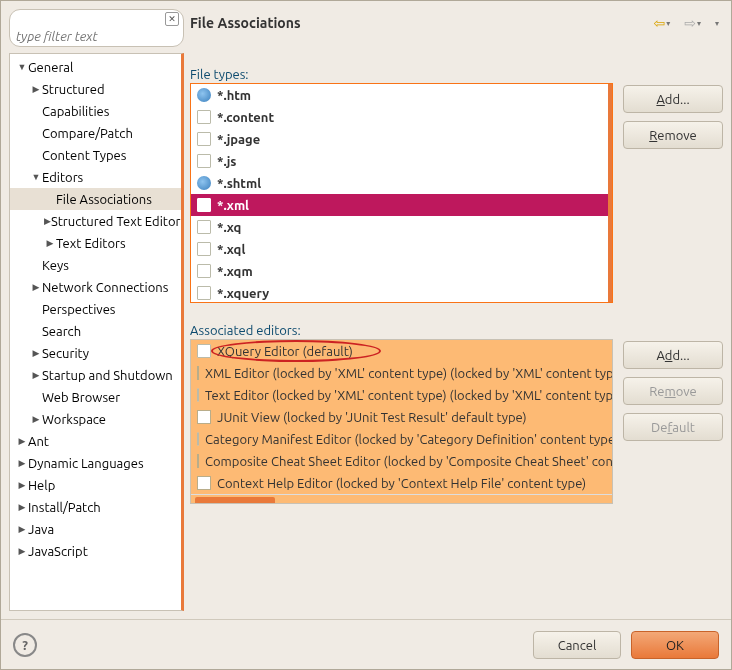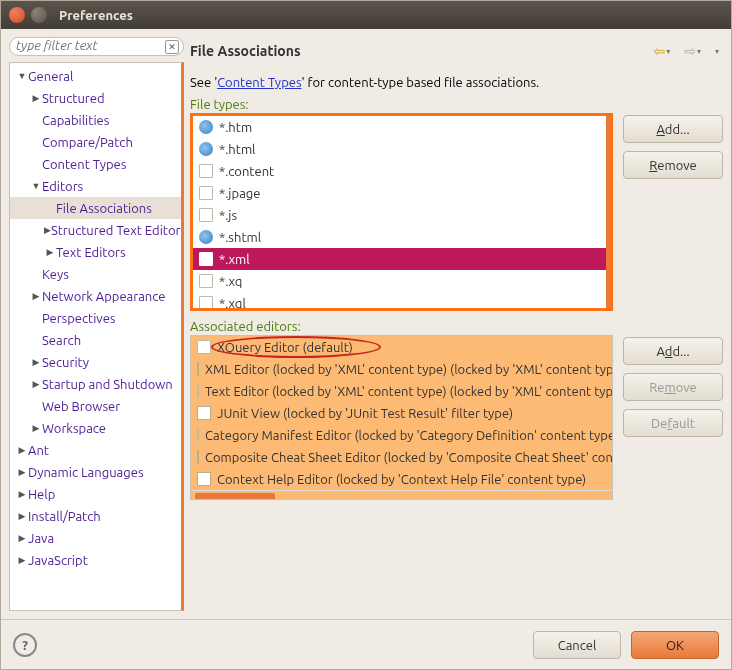--- a/index.html
+++ b/index.html
@@ -10,45 +10,45 @@
 .titlebar { height: 28px; background: linear-gradient(#5b544c, #423d36); display: flex; align-items: center; padding: 0 8px; gap: 8px; }
 .titlebar .btns { display: flex; gap: 6px; }
 .titlebar .wbtn { width: 16px; height: 16px; border-radius: 8px; display: flex; align-items: center; justify-content: center; }
 .titlebar .close { background: radial-gradient(circle at 30% 30%, #f08060, #d84b20); }
 .titlebar .min { background: radial-gradient(circle at 30% 30%, #8a8377, #5b544c); }
 .titlebar .title { color: #eae5da; font-weight: bold; margin-left: 4px; }
 
 .body { flex: 1; display: flex; padding: 8px; gap: 6px; min-height: 0; }
 .left { width: 175px; display: flex; flex-direction: column; }
 .filter { position: relative; margin-bottom: 6px; }
-.filter input { width: 100%; border: 1px solid #c8c1b4; background: #fff; padding: 0 22px 3px 6px; border-radius: 11px; color: #888; font-style: italic; }
+.filter input { width: 100%; border: 1px solid #c8c1b4; background: #fff; padding: 19px 22px 3px 6px; border-radius: 11px; color: #888; font-style: italic; }
 .filter .clr { position: absolute; right: 5px; top: 3px; border: 1px solid #999; border-radius: 2px; width: 14px; height: 14px; font-size: 9px; display: flex; align-items: center; justify-content: center; color: #555; }
 
 .tree { flex: 1; background: #fff; border: 1px solid #c8c1b4; border-right: 3px solid #e9793a; overflow: auto; padding-top: 2px; }
 .tree-item { display: flex; align-items: center; height: 22px; padding-right: 4px; cursor: default; white-space: nowrap; }
 .tree-item.sel { background: #e8e0d4; }
 .tree .tw { width: 12px; text-align: center; font-size: 9px; color: #555; }
-.tree .lbl { color: #4c1d95; }
+.tree .lbl { color: #000000; }
 .d1 { padding-left: 6px; } .d2 { padding-left: 20px; } .d3 { padding-left: 34px; }
 
 .right { flex: 1; display: flex; flex-direction: column; min-width: 0; }
 .hdr { display: flex; align-items: center; justify-content: space-between; height: 28px; }
 .hdr h2 { font-size: 14px; font-weight: bold; color: #333; }
 .navicons { display: flex; gap: 14px; align-items: center; padding-right: 4px; }
 .arrow-combo { display: flex; align-items: center; gap: 1px; }
 .arw { font-size: 14px; }
 .arw.y { color: #d9a300; } .arw.g { color: #aaa; }
 .dd { font-size: 8px; color: #777; }
 
 .content { flex: 1; background: #f0ebe4; padding-top: 10px; }
 .content a { color: #2233cc; text-decoration: underline; }
-.section-lbl { margin-top: 8px; margin-bottom: 2px; color: #4d7c0f; }
+.section-lbl { margin-top: 20px; margin-bottom: 2px; color: #0c4a6e; }
 
 .listrow { display: flex; gap: 10px; }
-.listbox { flex: 1; background: #fff; border: 3px solid #f97316; height: 198px; overflow: auto; position: relative; }
+.listbox { flex: 1; background: #fff; border: 1px solid #f97316; height: 220px; overflow: auto; position: relative; font-weight: bold; }
 .listbox .inner { border-right: 4px solid #e9793a; min-height: 100%; }
 .listbox .item { display: flex; align-items: center; height: 22px; padding: 0 6px; gap: 6px; color: #333; }
 .listbox .item.sel { background: #be185d; color: #fff; }
 .ico { width: 14px; height: 14px; display: inline-flex; align-items: center; justify-content: center; font-size: 11px; }
 .ico.globe { background: radial-gradient(circle at 40% 40%, #8ec4ef, #3a7fbd); border-radius: 50%; }
 .ico.file { background: #fff; border: 1px solid #bba; border-radius: 1px; }
 .ico.file.sel { border-color: #fff; }
 .ico.mark { background: #fff; border:1px solid #b9ad8a; }
 
 .btns-col { width: 100px; display: flex; flex-direction: column; gap: 8px; padding-top: 2px; }
@@ -65,27 +65,20 @@
 .footer { height: 50px; border-top: 1px solid #d0c9bc; display: flex; align-items: center; justify-content: space-between; padding: 0 12px; }
 .help { width: 24px; height: 24px; border: 2px solid #888; border-radius: 50%; display: flex; align-items: center; justify-content: center; color: #666; font-weight: bold; }
 .footer .right-btns { display: flex; gap: 10px; }
 .footer .btn { width: 88px; }
 .footer .btn.primary { background: linear-gradient(#f3a877, #e9793a); border-color: #c8632a; color: #222; }
 </style>
 </head>
 <body>
 
 <div class="window">
-  <div class="titlebar">
-    <div class="btns">
-      <div class="wbtn close"></div>
-      <div class="wbtn min"></div>
-    </div>
-    <div class="title">Preferences</div>
-  </div>
 
   <div class="body">
     <div class="left">
       <div class="filter">
         <input type="text" placeholder="type filter text" style="">
         <span class="clr">✕</span>
       </div>
       <div class="tree" id="tree">
           <div class="tree-item d1">
             <span class="tw">▼</span>
@@ -122,21 +115,21 @@
           <div class="tree-item d3">
             <span class="tw">▶</span>
             <span class="lbl">Text Editors</span>
           </div>
           <div class="tree-item d2">
             <span class="tw"></span>
             <span class="lbl">Keys</span>
           </div>
           <div class="tree-item d2">
             <span class="tw">▶</span>
-            <span class="lbl">Network Appearance</span>
+            <span class="lbl">Network Connections</span>
           </div>
           <div class="tree-item d2">
             <span class="tw"></span>
             <span class="lbl">Perspectives</span>
           </div>
           <div class="tree-item d2">
             <span class="tw"></span>
             <span class="lbl">Search</span>
           </div>
           <div class="tree-item d2">
@@ -192,37 +185,30 @@
             </span>
           <span class="arrow-combo">
               <span class="arw g">⇨</span>
               <span class="dd">▾</span>
             </span>
           <span class="dd">▾</span>
         </div>
       </div>
 
       <div class="content">
-        <div>
-          <span>See '</span><a href="#">Content Types</a><span>' for content-type based file associations.</span>
-        </div>
 
         <div class="section-lbl">File types:</div>
         <div class="listrow">
           <div class="listbox">
               <div class="inner" id="ftlist">
                 <div class="item">
                   <span class="ico globe"></span>
                   <span>*.htm</span>
                 </div>
                 <div class="item">
-                  <span class="ico globe"></span>
-                  <span>*.html</span>
-                </div>
-                <div class="item">
                   <span class="ico file"></span>
                   <span>*.content</span>
                 </div>
                 <div class="item">
                   <span class="ico file"></span>
                   <span>*.jpage</span>
                 </div>
                 <div class="item">
                   <span class="ico file"></span>
                   <span>*.js</span>
@@ -275,21 +261,21 @@
                 <div class="item">
                   <span class="ico mark"></span>
                   <span>XML Editor (locked by 'XML' content type) (locked by 'XML' content type)</span>
                 </div>
                 <div class="item">
                   <span class="ico file"></span>
                   <span>Text Editor (locked by 'XML' content type) (locked by 'XML' content type)</span>
                 </div>
                 <div class="item">
                   <span class="ico mark"></span>
-                  <span>JUnit View (locked by 'JUnit Test Result' filter type)</span>
+                  <span>JUnit View (locked by 'JUnit Test Result' default type)</span>
                 </div>
                 <div class="item">
                   <span class="ico file"></span>
                   <span>Category Manifest Editor (locked by 'Category Definition' content type)</span>
                 </div>
                 <div class="item">
                   <span class="ico mark"></span>
                   <span>Composite Cheat Sheet Editor (locked by 'Composite Cheat Sheet' content type)</span>
                 </div>
                 <div class="item">

